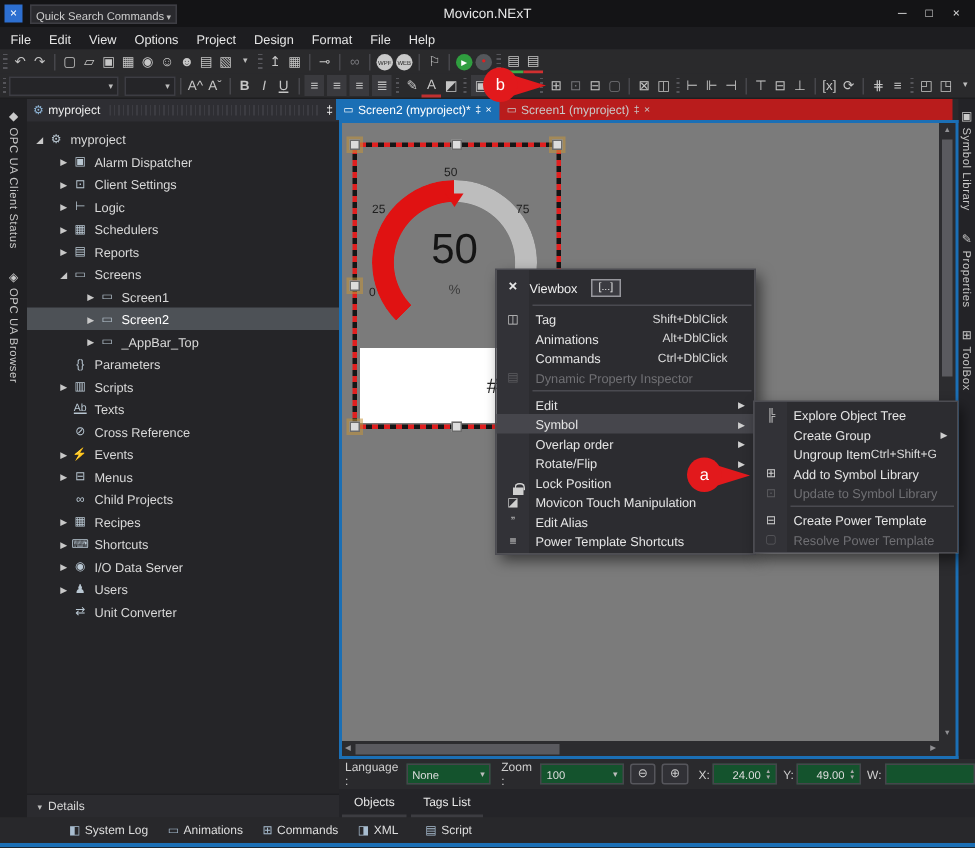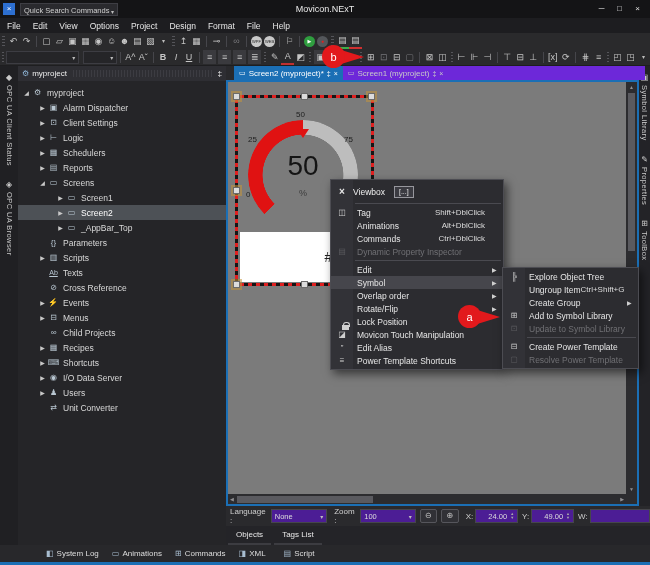--- a/index.html
+++ b/index.html
@@ -46,21 +46,21 @@
 .ptex{flex:1;height:7px;background:repeating-linear-gradient(90deg,#3c3c42 0 1px,transparent 1px 3px);margin:0 3px}
 .tree{position:absolute;top:16px;bottom:16px;left:0;right:0;overflow:hidden;padding-top:3px}
 .tr{height:15px;display:flex;align-items:center;font-size:8.5px;color:#d9d9d9}
 .tr .ar{width:9px;font-size:6px;color:#c8c8c8;text-align:center;flex:none}
 .tr .ic{width:13px;text-align:center;font-size:8px;color:#b9c7d2;margin-right:3px;flex:none}
 .l0{padding-left:4px}.l1{padding-left:20px}.l2{padding-left:38px}
 .tr.sel{background:#4d5156;color:#fff}
 .io{color:#e9c52a}.gear{color:#8fb6d8}
 .details{position:absolute;left:0;bottom:0;right:0;height:16px;background:#2b2b2f;border-top:1px solid #1f1f22;display:flex;align-items:center;font-size:8px;gap:4px;padding-left:7px;color:#d8d8d8}
 
-.tabstrip{position:absolute;left:234px;top:66px;width:411px;height:14px;background:#6d28d9;display:flex;z-index:4}
+.tabstrip{position:absolute;left:224px;top:66px;width:411px;height:14px;background:#b91c1c;display:flex;z-index:4}
 .dtab{display:flex;align-items:center;font-size:8px;padding:0 5px;gap:3px;color:#c9c9c9}
 .dtab.act{background:#1b6fb5;color:#fff}
 .mic{font-size:7px}
 .tico{font-size:7px}
 .fline{position:absolute;background:#1b6fb5;z-index:4}
 
 .canvas{position:absolute;left:228px;top:82px;width:398px;height:412px;background:#7b7b7b;z-index:1}
 .vscroll{position:absolute;left:626px;top:82px;width:11px;height:412px;background:#2c2c2f;text-align:center;z-index:2}
 .vscroll .sa{display:block;font-size:5px;color:#909094;line-height:10px}
 .vthumb{position:absolute;left:2px;top:11px;width:7px;height:158px;background:#5a5a5f}
@@ -104,21 +104,21 @@
 .lockic::after{content:"";position:absolute;left:0;top:3px;width:7px;height:5px;background:#cfcfcf}
 
 .mk{position:absolute;z-index:60;width:46px;height:23px}
 .mk .mt{position:absolute;left:16px;top:4px;width:0;height:0;border-left:26px solid #e2191c;border-top:8px solid transparent;border-bottom:8px solid transparent}
 .mk .mc{position:absolute;left:0;top:0;width:23px;height:23px;border-radius:50%;background:#e2191c;color:#fff;font-size:11px;display:flex;align-items:center;justify-content:center}
 #mka{left:458px;top:305px}
 #mkb{left:322px;top:45px}
 
 .bbar{position:absolute;left:226px;top:506px;width:424px;height:20px;background:#2a2a2d;display:flex;align-items:center;font-size:8px;color:#cfcfcf;z-index:4}
 .blbl{margin-left:4px}
-.bfield{height:14px;background:#4c1d95;border:1px solid #46464c;display:flex;align-items:center;font-size:7.5px;color:#ddd;padding:0 3px;margin-left:2px}
+.bfield{height:14px;background:#14532d;border:1px solid #46464c;display:flex;align-items:center;font-size:7.5px;color:#ddd;padding:0 3px;margin-left:2px}
 .bfield .sp{flex:1}
 .spin{display:flex;flex-direction:column;justify-content:center;font-size:4px;line-height:4px;color:#aaa;margin-left:2px}
 .num{flex:1;text-align:right;padding-right:1px}
 .zbtn{width:18px;height:14px;border:1px solid #56565c;border-radius:2px;background:#313136;text-align:center;font-size:8px;line-height:12px;margin-left:4px;color:#ccc}
 .ptabs{position:absolute;left:226px;top:526px;width:424px;height:19px;background:#242428;display:flex;gap:3px;padding:2px 0 0 2px;z-index:4}
 .ptab{font-size:8px;color:#e8e8e8;padding:2px 8px;border-bottom:2px solid #3c3c41}
 .statusbar{position:absolute;left:0;top:545px;width:650px;height:17px;background:#28282b;display:flex;align-items:center;font-size:8px;color:#dedede;z-index:4}
 .sitem{display:flex;align-items:center;gap:3px;margin-right:13px}
 .sic{font-size:8px;color:#a8bdd0}
 .bluebottom{position:absolute;left:0;top:562px;width:650px;height:3px;background:#1b6fb5;z-index:5}
@@ -384,20 +384,24 @@
           <span class="ar">▶</span>
           <span class="ic">♟</span>
           <span>Users</span>
         </div>
       <div class="tr l1">
           <span class="ar"></span>
           <span class="ic">⇄</span>
           <span>Unit Converter</span>
         </div>
     </div>
+    <div class="details">
+      <span class="caret">▾</span>
+      <span>Details</span>
+    </div>
   </div>
 
   <div class="tabstrip">
     <div class="dtab act">
       <span class="mic">▭</span>
       <span>Screen2 (myproject)*</span>
       <span class="tico">‡</span>
       <span class="tico">×</span>
     </div>
     <div class="dtab">
@@ -533,29 +537,29 @@
 
   <div class="ctx" id="smenu">
     <div class="ci">
         <span class="mi">╠</span>
         <span class="lbl">Explore Object Tree</span>
         <span class="sc"></span>
         <span class="sar"></span>
       </div>
     <div class="ci">
         <span class="mi"></span>
+        <span class="lbl">Create Group</span>
+        <span class="sc"></span>
+        <span class="sar">▶</span>
+      </div>
+    <div class="ci">
+        <span class="mi"></span>
         <span class="lbl">Ungroup Item</span>
         <span class="sc">Ctrl+Shift+G</span>
         <span class="sar"></span>
-      </div>
-    <div class="ci">
-        <span class="mi"></span>
-        <span class="lbl">Create Group</span>
-        <span class="sc"></span>
-        <span class="sar">▶</span>
       </div>
     <div class="ci">
         <span class="mi">⊞</span>
         <span class="lbl">Add to Symbol Library</span>
         <span class="sc"></span>
         <span class="sar"></span>
       </div>
     <div class="ci dis">
         <span class="mi">⊡</span>
         <span class="lbl">Update to Symbol Library</span>

